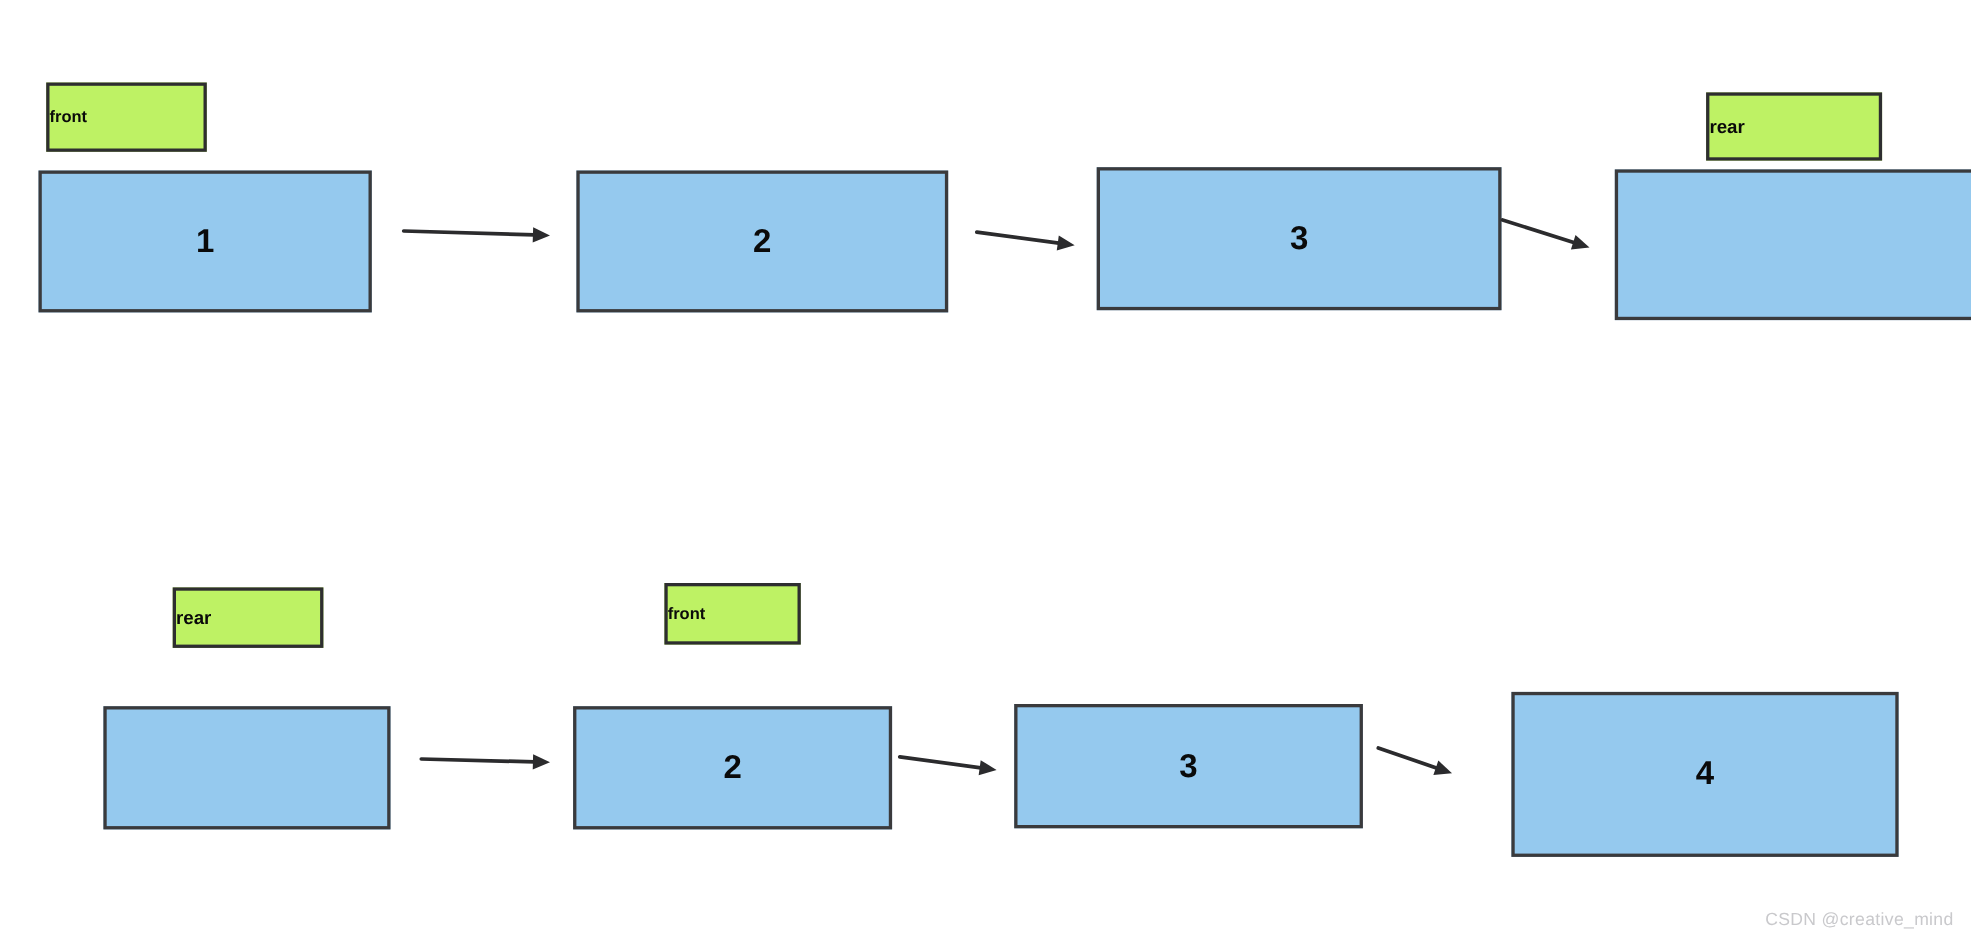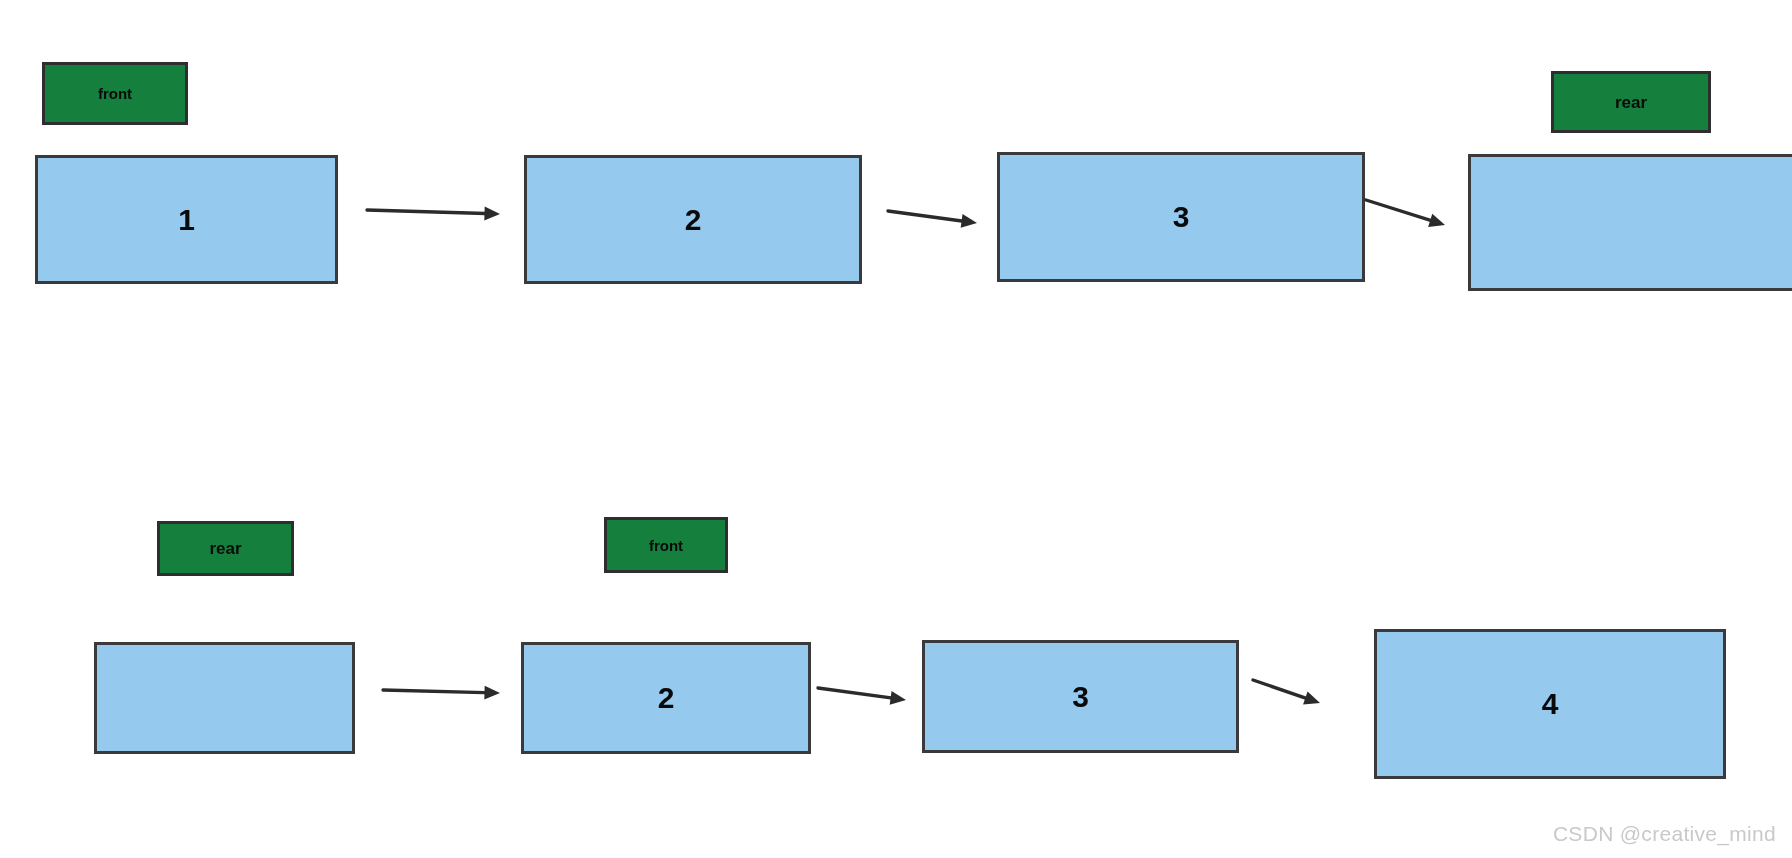--- a/index.html
+++ b/index.html
@@ -27,43 +27,43 @@
     justify-content: center;
     color: #0a0a0a;
     font-weight: bold;
     font-size: 30px;
     line-height: 1;
     user-select: none;
   }
   .tag {
     position: absolute;
     box-sizing: border-box;
-    background: #15803d;
+    background: #bef264;
     border: 3px solid #2E2E30;
     display: flex;
     align-items: center;
-    justify-content: center;
     color: #0a0a0a;
     font-weight: bold;
     font-size: 17px;
     line-height: 1;
     user-select: none;
+    margin-top: 13px;
   }
   .tag.small { font-size: 15px; }
   .arrow {
     position: absolute;
     overflow: visible;
   }
   .arrow svg { display: block; overflow: visible; }
   .watermark {
     position: absolute;
     right: 16px;
     bottom: 12px;
     color: #c9c9cc;
-    font-size: 21px;
+    font-size: 16px;
     letter-spacing: 0.3px;
     font-family: "Liberation Sans", sans-serif;
     user-select: none;
     white-space: nowrap;
   }
 </style>
 </head>
 <body>
 
 <div id="canvas">

